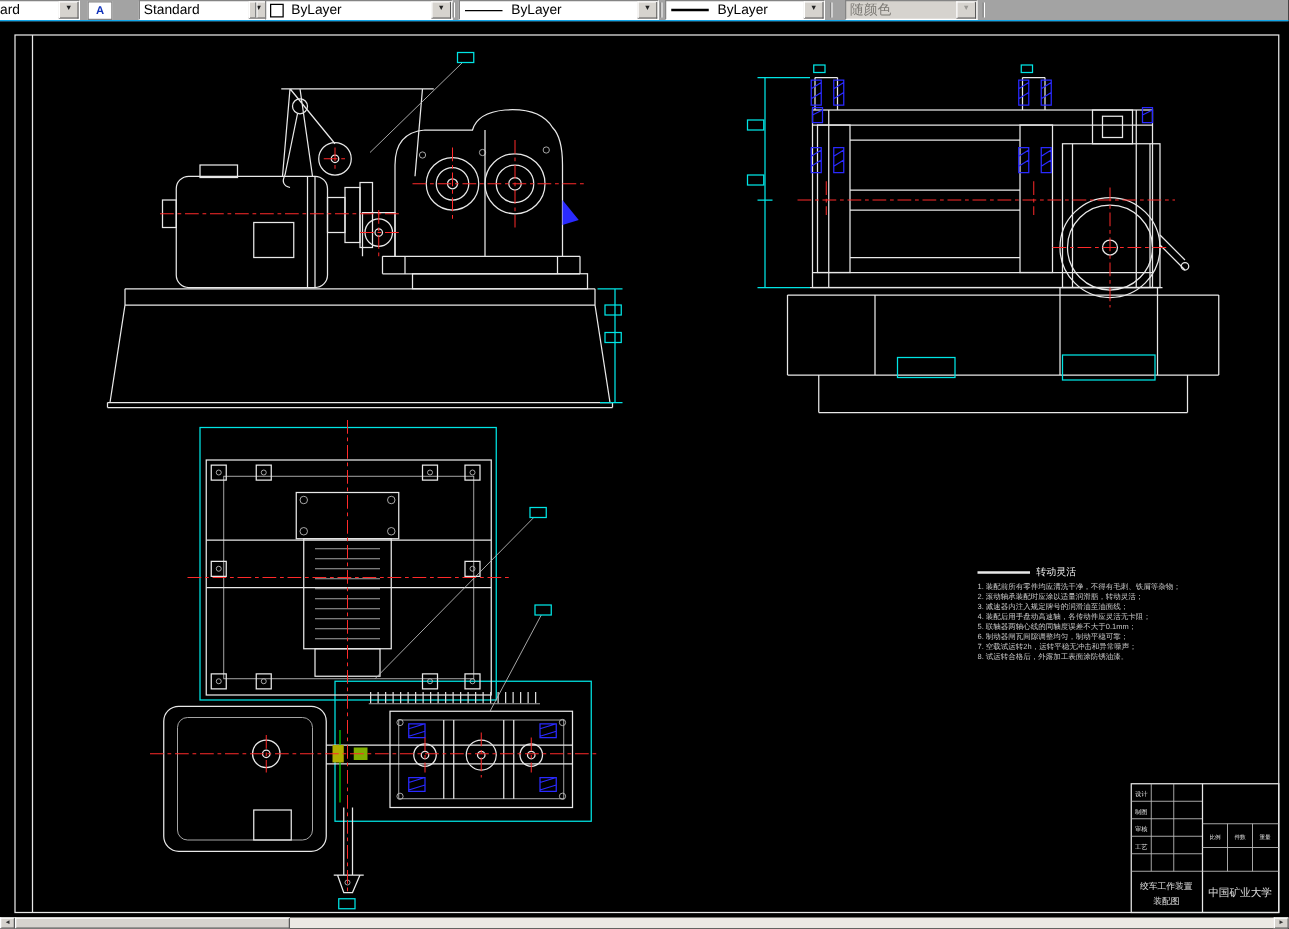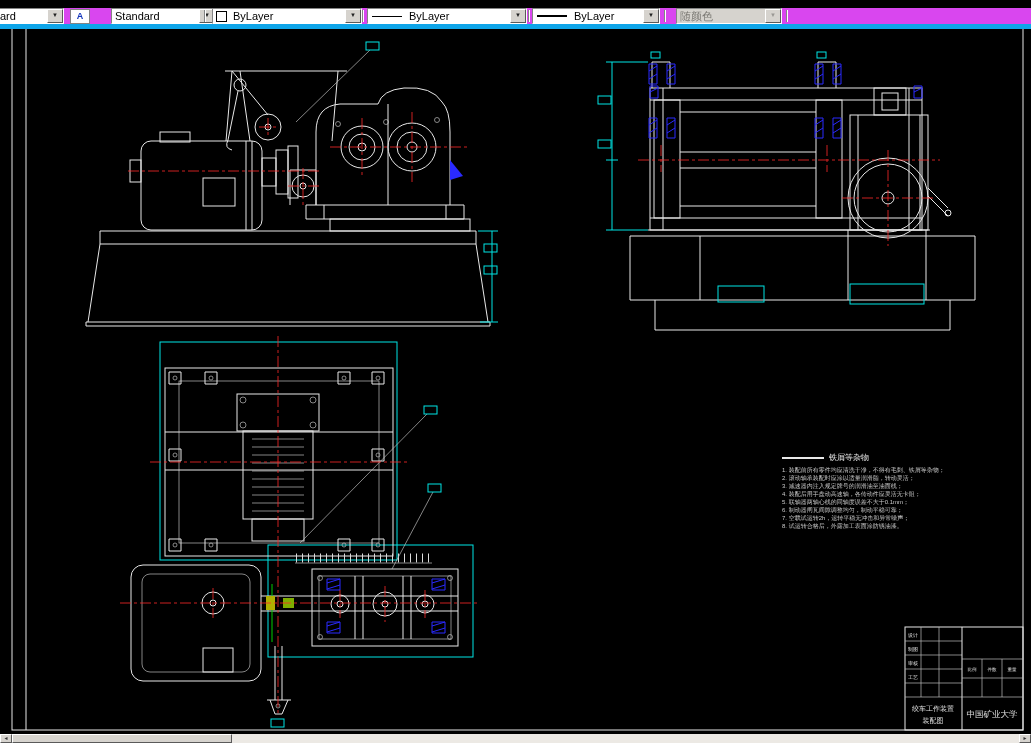--- a/index.html
+++ b/index.html
@@ -1,20 +1,20 @@
 <!DOCTYPE html>
 <html><head>
 <meta charset="utf-8">
 <style>
   html,body{margin:0;padding:0;background:#000;}
   .app{position:relative;width:1031px;height:743px;overflow:hidden;background:#000;
        font-family:"Liberation Sans",sans-serif;}
   
-  .toolbar{position:absolute;left:0;top:8px;width:1031px;height:16px;background:#d946ef;
-           border-bottom:5px solid #0ea5e9;z-index:5;}
+  .toolbar{position:absolute;left:0;top:0;width:1031px;height:16px;background:#a3a3a3;
+           border-bottom:1px solid #0ea5e9;z-index:5;}
   .combo{position:absolute;top:0;height:14px;background:#fff;border:1px solid;
          border-color:#848484 #fff #fff #848484;display:flex;align-items:center;
          font-size:11px;color:#000;overflow:hidden;}
   .combo .val{flex:1;padding:0 3px;white-space:nowrap;overflow:hidden;line-height:13px;}
   .combo .arrow{width:14px;height:12px;background:#d6d3ce;border:1px solid;flex:none;
                 border-color:#fff #5a5a5a #5a5a5a #fff;font-size:6px;line-height:11px;
                 text-align:center;color:#222;}
   .combo.disabled{background:#d6d3ce;color:#7d7b76;}
   .combo.disabled .arrow{color:#9a9894;}
   .swatch{width:9px;height:9px;border:1px solid #000;background:#fff;margin:0 3px;flex:none;}
@@ -226,21 +226,21 @@
       <text class="tbt" x="1012" y="671" font-size="4.5" text-anchor="middle">重量</text>
       <text class="tbt" x="933" y="711" font-size="7" text-anchor="middle">绞车工作装置</text>
       <text class="tbt" x="933" y="723" font-size="7" text-anchor="middle">装配图</text>
       <text class="tbt" x="992" y="717" font-size="8.5" text-anchor="middle" fill="#f0f0f0">中国矿业大学</text>
     </g>
   </svg>
 
   <div class="notes">
     <div class="notes-title">
       <span class="notes-dash"></span>
-      <span>铁屑等杂物</span>
+      <span>转动灵活</span>
     </div>
     <div class="note-line">1. 装配前所有零件均应清洗干净，不得有毛刺、铁屑等杂物；</div>
     <div class="note-line">2. 滚动轴承装配时应涂以适量润滑脂，转动灵活；</div>
     <div class="note-line">3. 减速器内注入规定牌号的润滑油至油面线；</div>
     <div class="note-line">4. 装配后用手盘动高速轴，各传动件应灵活无卡阻；</div>
     <div class="note-line">5. 联轴器两轴心线的同轴度误差不大于0.1mm；</div>
     <div class="note-line">6. 制动器闸瓦间隙调整均匀，制动平稳可靠；</div>
     <div class="note-line">7. 空载试运转2h，运转平稳无冲击和异常噪声；</div>
     <div class="note-line">8. 试运转合格后，外露加工表面涂防锈油漆。</div>
   </div>

